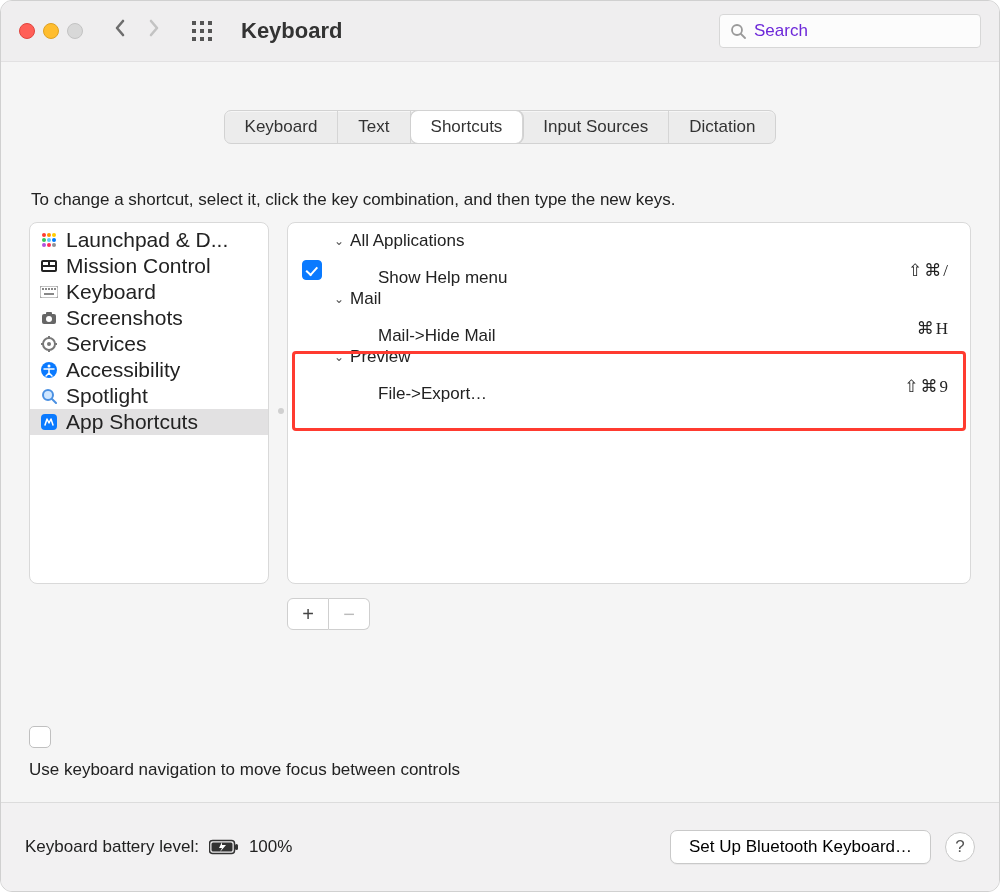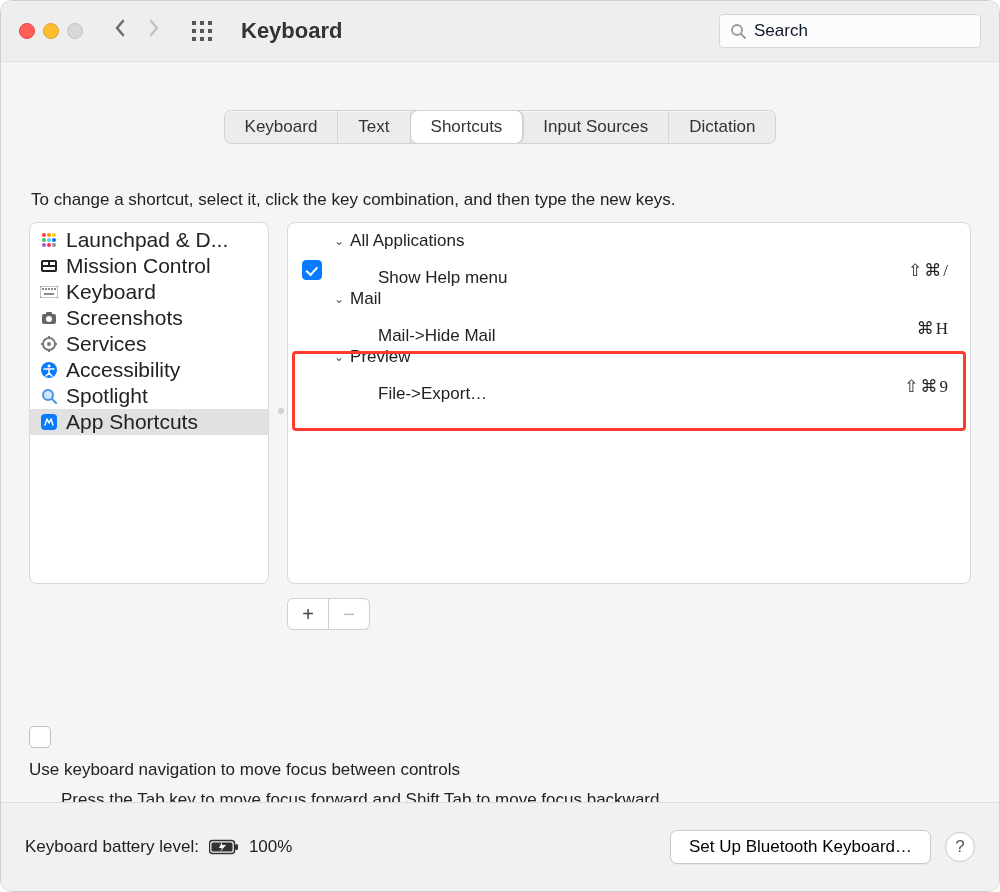--- a/index.html
+++ b/index.html
@@ -10,21 +10,21 @@
   .tlight{width:14px;height:14px;border-radius:50%;}
   .red{background:#ff5f57;border:1px solid #e0443e;}
   .yellow{background:#ffbd2e;border:1px solid #dea123;}
   .gray{background:#d8d8d8;border:1px solid #c3c3c3;}
   .nav{display:flex;gap:20px;margin-right:30px;}
   .chev{font-size:22px;color:#666;}
   .chev.disabled{color:#c0c0c0;}
   .grid-icon{margin-right:28px;}
   .grid-icon svg{display:block;}
   .title{font-size:22px;font-weight:600;color:#333;}
-  .search{margin-left:auto;display:flex;align-items:center;width:240px;height:32px;border:1px solid #d7d7d7;border-radius:4px;background:#fcfcfc;padding:0 10px;color:#0f172a;gap:8px;}
+  .search{margin-left:auto;display:flex;align-items:center;width:240px;height:32px;border:1px solid #d7d7d7;border-radius:4px;background:#fcfcfc;padding:0 10px;color:#6d28d9;gap:8px;}
   .search svg{flex:0 0 auto;}
   .search span{font-size:17px;}
   
   .body{padding:48px 28px 0 28px;}
   .seg-wrap{display:flex;justify-content:center;}
   .seg{display:inline-flex;height:32px;border:1px solid #d2d2d2;border-radius:7px;background:#ececec;overflow:hidden;box-shadow:inset 0 1px 0 rgba(255,255,255,.5);}
   .seg button{border:none;background:transparent;font-size:17px;color:#333;padding:0 20px;cursor:default;border-right:1px solid #d5d5d5;}
   .seg button:last-child{border-right:none;}
   .seg button.active{background:#fff;box-shadow:0 0 0 1px #d0d0d0;border-radius:7px;font-weight:500;}
   .hint{font-size:17px;color:#222;margin:46px 0 12px 2px;}
@@ -278,21 +278,20 @@
       <div class="ar">
           <span>−</span>
         </div>
     </div>
 
     <div class="check-kb">
       <div class="check-row">
         <div class="bigcheck"></div>
         <div class="cmt">Use keyboard navigation to move focus between controls</div>
       </div>
-      <div class="sub">Press the Tab key to move focus forward and Shift Tab to move focus backward.</div>
     </div>
   </div>
 
   <div class="footer">
     <div class="batt">
       <span>Keyboard battery level:</span>
       <svg width="30" height="16" viewBox="0 0 30 16">
         <rect x="0.5" y="1.5" width="25" height="13" rx="3" fill="none" stroke="#333" stroke-width="1.5"></rect>
         <rect x="26" y="5" width="3" height="6" rx="1.5" fill="#333"></rect>
         <rect x="2.5" y="3.5" width="21" height="9" rx="1.5" fill="#333"></rect>

